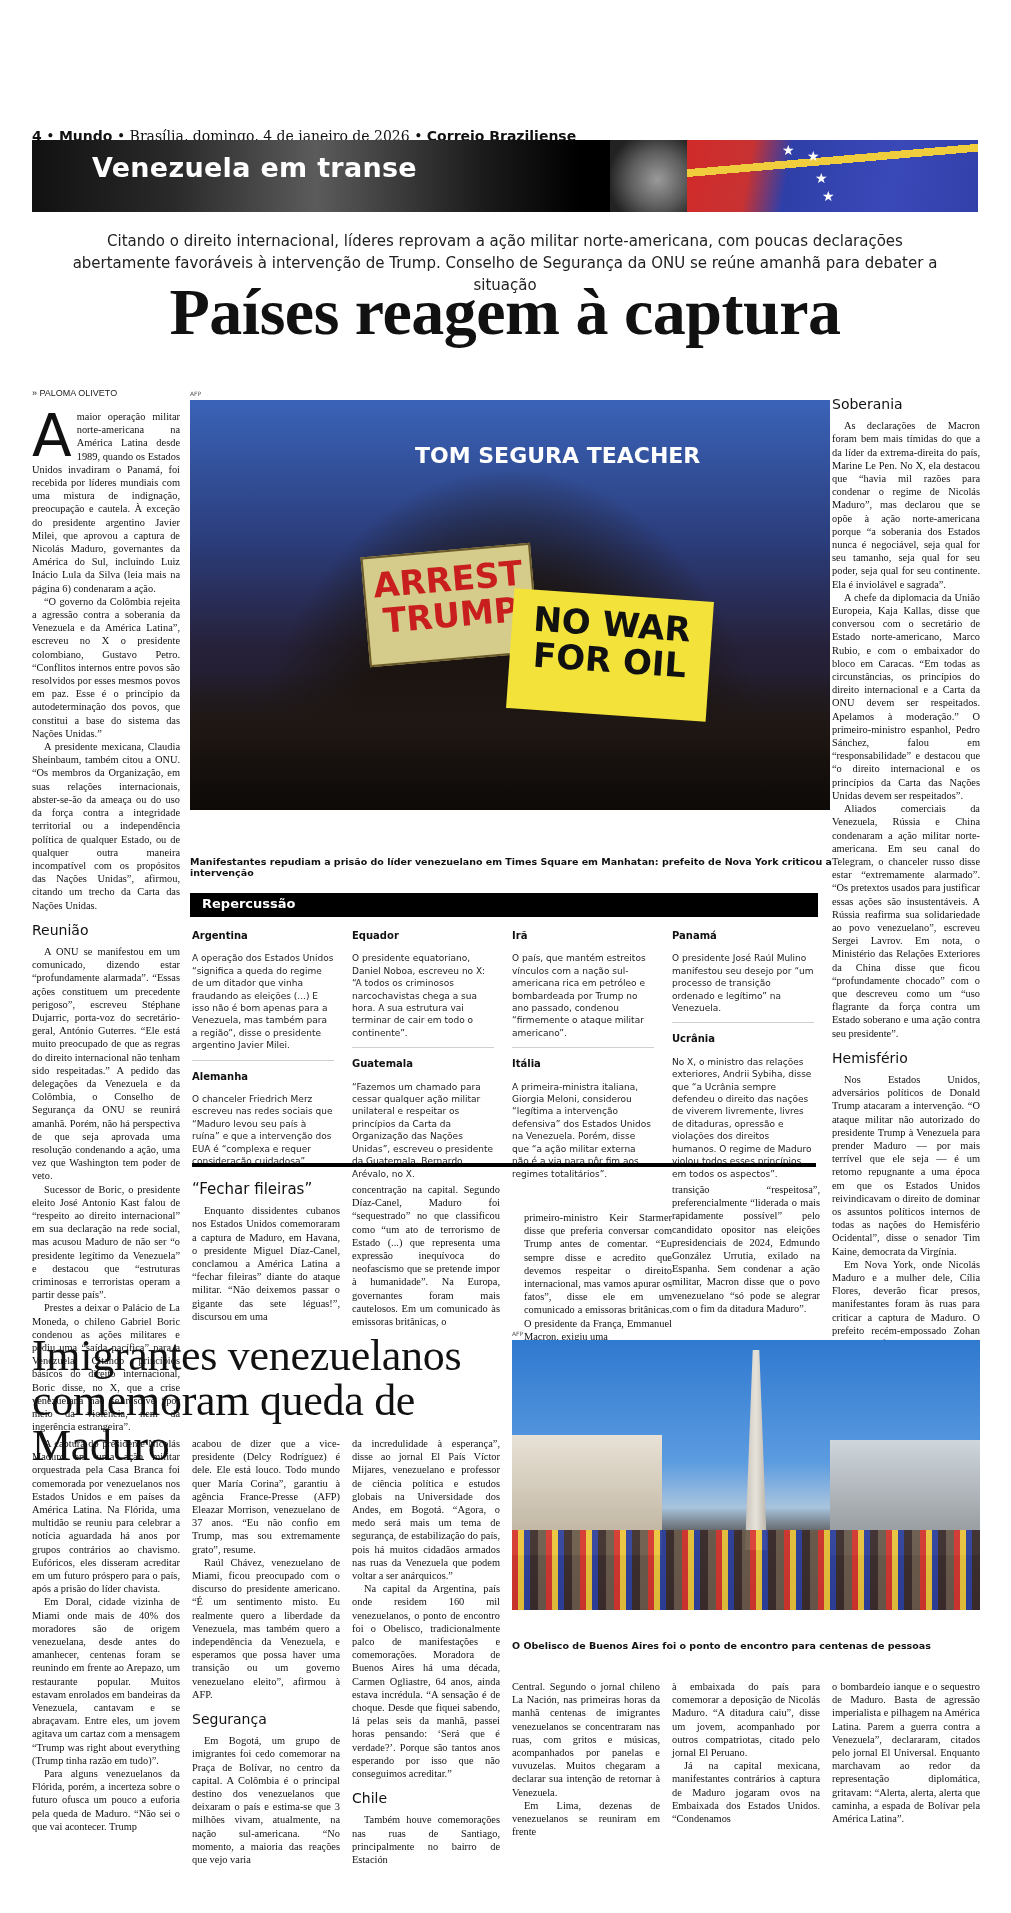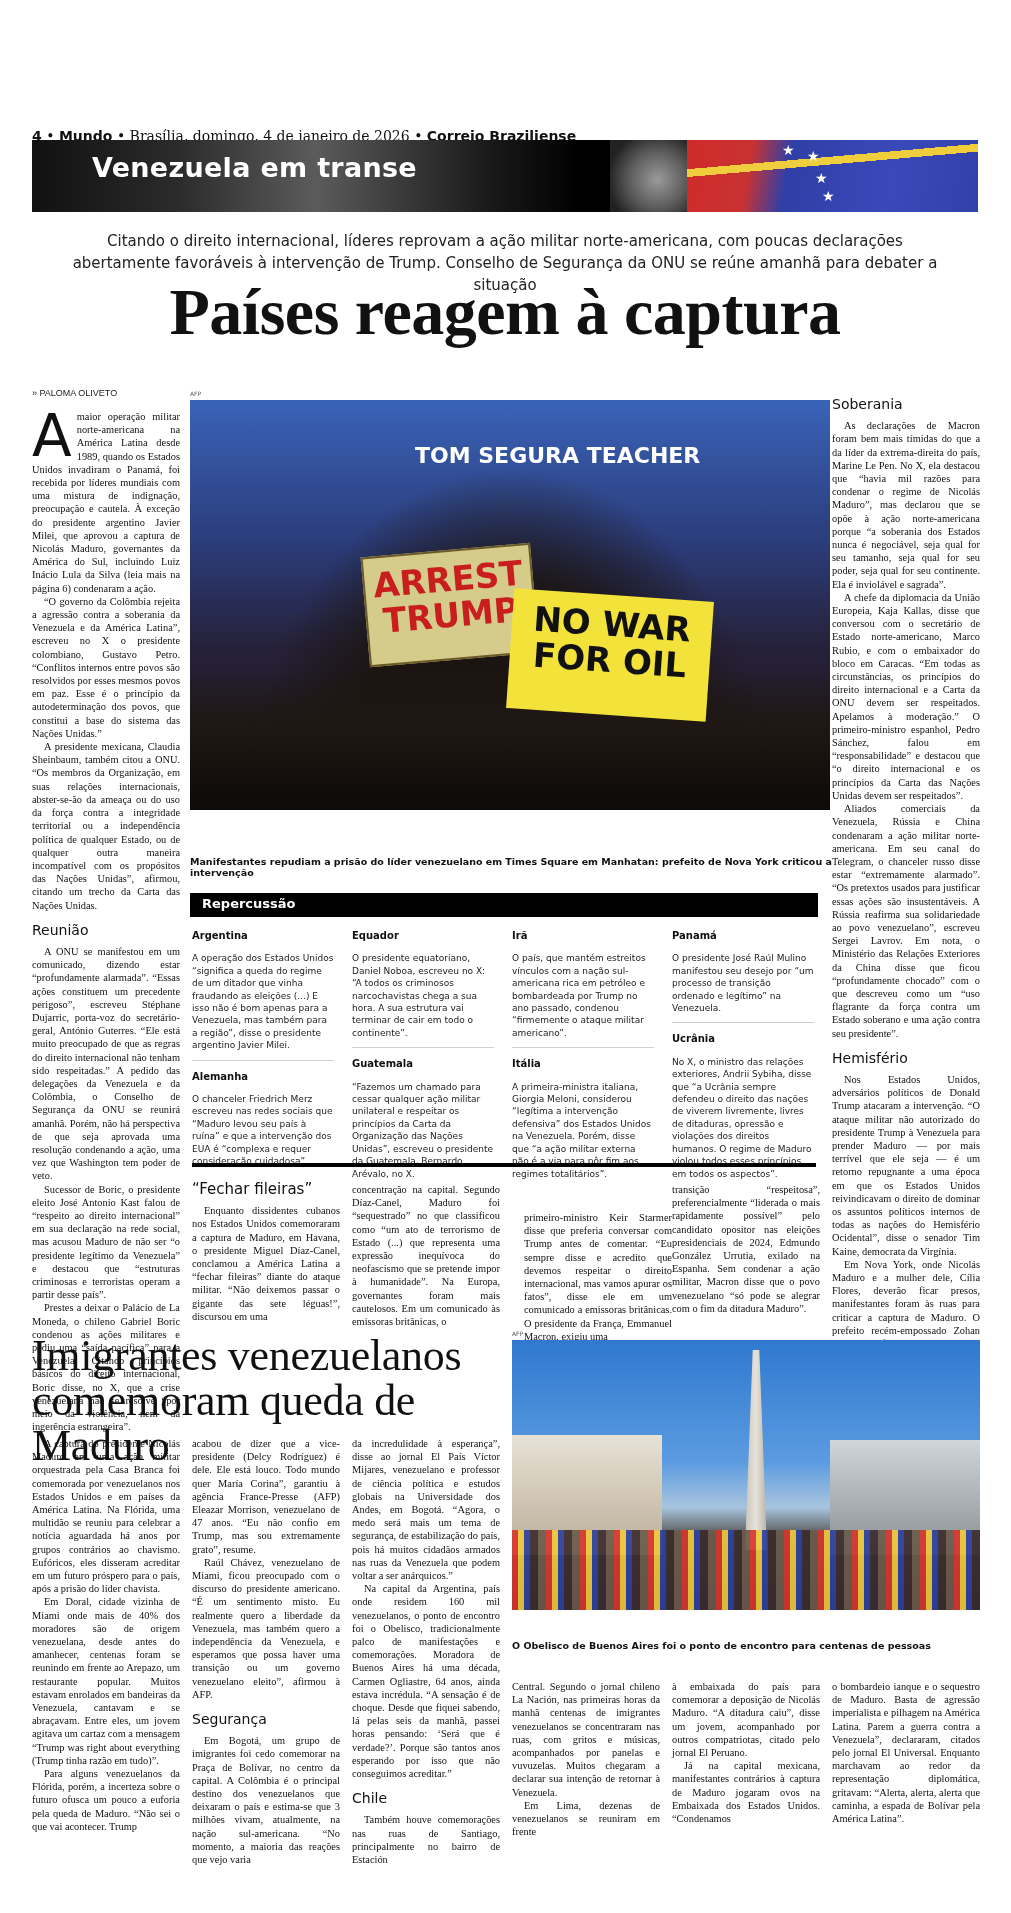--- a/index.html
+++ b/index.html
@@ -167,21 +167,21 @@
 </div>
 
 <div class="abs headline2">Imigrantes venezuelanos comemoram queda de Maduro</div>
 
 <div class="abs col" style="left:32px; top:1437px; width:148px;">
   <p>A captura do presidente Nicolás Maduro em uma ação militar orquestrada pela Casa Branca foi comemorada por venezuelanos nos Estados Unidos e em países da América Latina. Na Flórida, uma multidão se reuniu para celebrar a notícia aguardada há anos por grupos contrários ao chavismo. Eufóricos, eles disseram acreditar em um futuro próspero para o país, após a prisão do líder chavista.</p>
   <p>Em Doral, cidade vizinha de Miami onde mais de 40% dos moradores são de origem venezuelana, desde antes do amanhecer, centenas foram se reunindo em frente ao Arepazo, um restaurante popular. Muitos estavam enrolados em bandeiras da Venezuela, cantavam e se abraçavam. Entre eles, um jovem agitava um cartaz com a mensagem “Trump was right about everything (Trump tinha razão em tudo)”.</p>
   <p>Para alguns venezuelanos da Flórida, porém, a incerteza sobre o futuro ofusca um pouco a euforia pela queda de Maduro. “Não sei o que vai acontecer. Trump</p>
 </div>
 <div class="abs col" style="left:192px; top:1437px; width:148px;">
-  <p class="noind">acabou de dizer que a vice-presidente (Delcy Rodríguez) é dele. Ele está louco. Todo mundo quer María Corina”, garantiu à agência France-Presse (AFP) Eleazar Morrison, venezuelano de 47 anos. “Eu não confio em Trump, mas sou extremamente grato”, resume.</p>
+  <p class="noind">acabou de dizer que a vice-presidente (Delcy Rodríguez) é dele. Ele está louco. Todo mundo quer María Corina”, garantiu à agência France-Presse (AFP) Eleazar Morrison, venezuelano de 37 anos. “Eu não confio em Trump, mas sou extremamente grato”, resume.</p>
   <p>Raúl Chávez, venezuelano de Miami, ficou preocupado com o discurso do presidente americano. “É um sentimento misto. Eu realmente quero a liberdade da Venezuela, mas também quero a independência da Venezuela, e esperamos que possa haver uma transição ou um governo venezuelano eleito”, afirmou à AFP.</p>
   <div class="sub">Segurança</div>
   <p>Em Bogotá, um grupo de imigrantes foi cedo comemorar na Praça de Bolívar, no centro da capital. A Colômbia é o principal destino dos venezuelanos que deixaram o país e estima-se que 3 milhões vivam, atualmente, na nação sul-americana. “No momento, a maioria das reações que vejo varia</p>
 </div>
 <div class="abs col" style="left:352px; top:1437px; width:148px;">
   <p class="noind">da incredulidade à esperança”, disse ao jornal El País Víctor Mijares, venezuelano e professor de ciência política e estudos globais na Universidade dos Andes, em Bogotá. “Agora, o medo será mais um tema de segurança, de estabilização do país, pois há muitos cidadãos armados nas ruas da Venezuela que podem voltar a ser anárquicos.”</p>
   <p>Na capital da Argentina, país onde residem 160 mil venezuelanos, o ponto de encontro foi o Obelisco, tradicionalmente palco de manifestações e comemorações. Moradora de Buenos Aires há uma década, Carmen Ogliastre, 64 anos, ainda estava incrédula. “A sensação é de choque. Desde que fiquei sabendo, lá pelas seis da manhã, passei horas pensando: ‘Será que é verdade?’. Porque são tantos anos esperando por isso que não conseguimos acreditar.”</p>
   <div class="sub">Chile</div>
   <p>Também houve comemorações nas ruas de Santiago, principalmente no bairro de Estación</p>
 </div>

